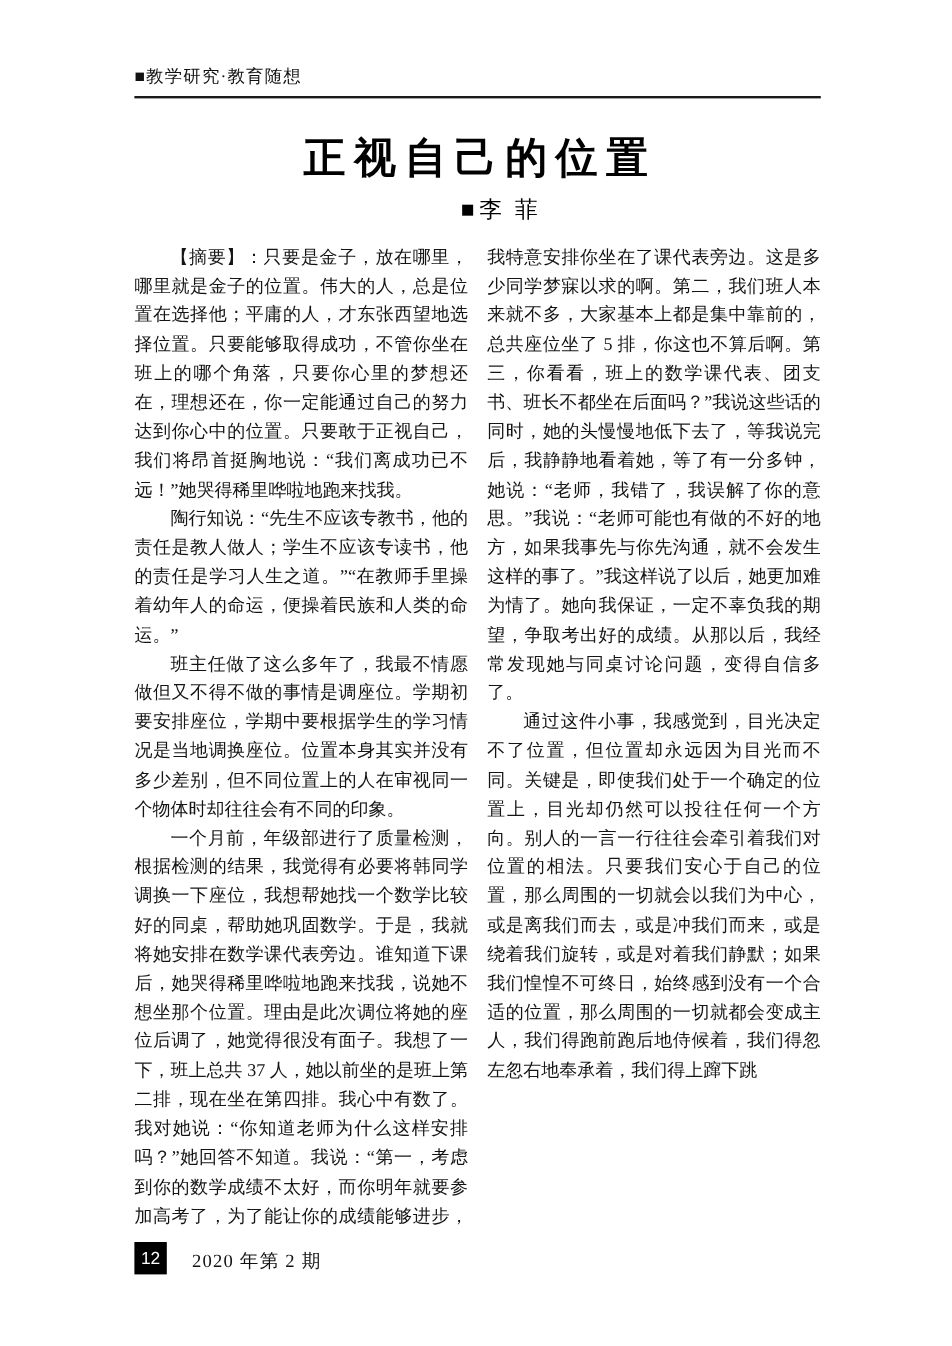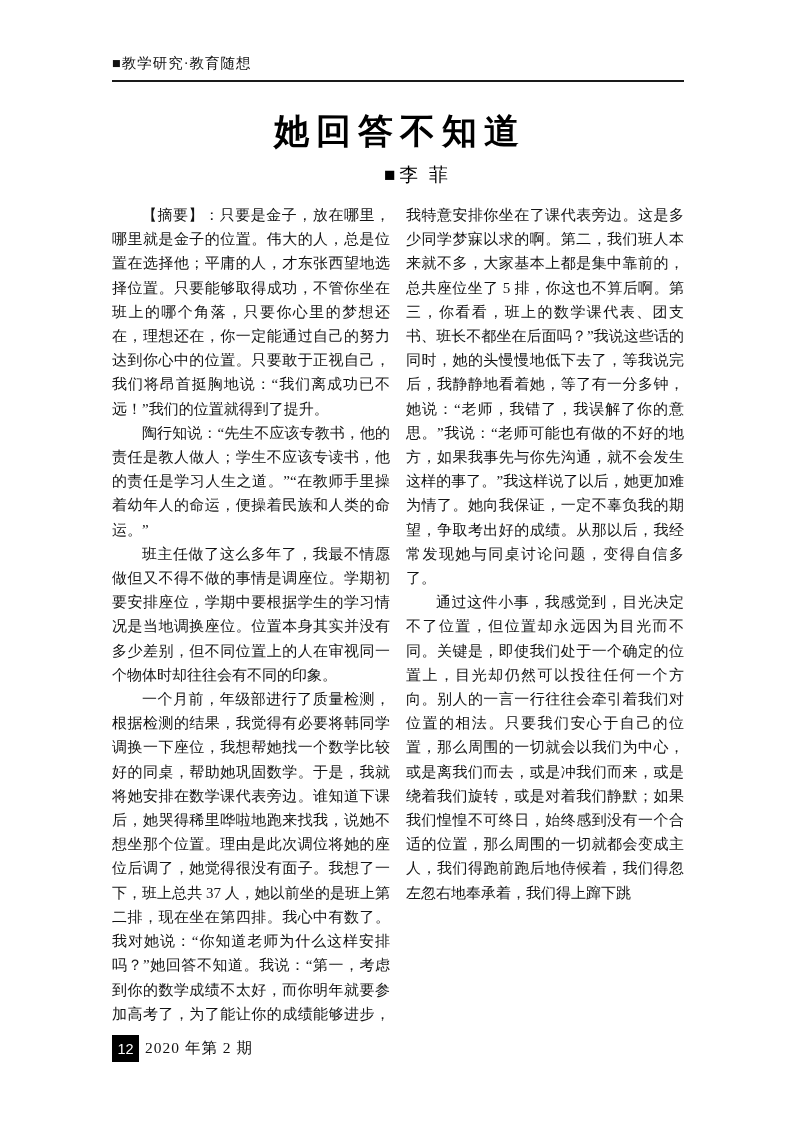--- a/index.html
+++ b/index.html
@@ -56,22 +56,22 @@
     color:#141414;
   }
   .article-body p{
     margin:0;
     text-indent:2em;
   }
   .page-footer{
     position:absolute;
     left:112px;top:1035px;
     display:flex;
-    align-items:center;
-    gap:6px;
+    align-items:flex-end;
+    gap:21px;
   }
   .page-number{
     width:27px;height:27px;
     background:#000;color:#fff;
     display:flex;align-items:center;justify-content:center;
     font-size:14.5px;
     font-family:"Liberation Sans","DejaVu Sans",sans-serif;
   }
   .issue-label{
     font-size:15.5px;
@@ -81,28 +81,28 @@
 </style>
 </head>
 <body>
 
 <div class="page">
 
   <header class="page-header">
     <span>■教学研究·教育随想</span>
   </header>
 
-  <h1 class="article-title">她回答不知道</h1>
+  <h1 class="article-title">正视自己的位置</h1>
 
   <div class="article-author">
     <span class="author-marker">■</span><span>李 菲</span>
   </div>
 
   <main class="article-body">
-      <p>【摘要】：只要是金子，放在哪里，哪里就是金子的位置。伟大的人，总是位置在选择他；平庸的人，才东张西望地选择位置。只要能够取得成功，不管你坐在班上的哪个角落，只要你心里的梦想还在，理想还在，你一定能通过自己的努力达到你心中的位置。只要敢于正视自己，我们将昂首挺胸地说：“我们离成功已不远！”我们的位置就得到了提升。</p>
+      <p>【摘要】：只要是金子，放在哪里，哪里就是金子的位置。伟大的人，总是位置在选择他；平庸的人，才东张西望地选择位置。只要能够取得成功，不管你坐在班上的哪个角落，只要你心里的梦想还在，理想还在，你一定能通过自己的努力达到你心中的位置。只要敢于正视自己，我们将昂首挺胸地说：“我们离成功已不远！”她哭得稀里哗啦地跑来找我。</p>
       <p>陶行知说：“先生不应该专教书，他的责任是教人做人；学生不应该专读书，他的责任是学习人生之道。”“在教师手里操着幼年人的命运，便操着民族和人类的命运。”</p>
       <p>班主任做了这么多年了，我最不情愿做但又不得不做的事情是调座位。学期初要安排座位，学期中要根据学生的学习情况是当地调换座位。位置本身其实并没有多少差别，但不同位置上的人在审视同一个物体时却往往会有不同的印象。</p>
       <p>一个月前，年级部进行了质量检测，根据检测的结果，我觉得有必要将韩同学调换一下座位，我想帮她找一个数学比较好的同桌，帮助她巩固数学。于是，我就将她安排在数学课代表旁边。谁知道下课后，她哭得稀里哗啦地跑来找我，说她不想坐那个位置。理由是此次调位将她的座位后调了，她觉得很没有面子。我想了一下，班上总共 37 人，她以前坐的是班上第二排，现在坐在第四排。我心中有数了。我对她说：“你知道老师为什么这样安排吗？”她回答不知道。我说：“第一，考虑到你的数学成绩不太好，而你明年就要参加高考了，为了能让你的成绩能够进步，我特意安排你坐在了课代表旁边。这是多少同学梦寐以求的啊。第二，我们班人本来就不多，大家基本上都是集中靠前的，总共座位坐了 5 排，你这也不算后啊。第三，你看看，班上的数学课代表、团支书、班长不都坐在后面吗？”我说这些话的同时，她的头慢慢地低下去了，等我说完后，我静静地看着她，等了有一分多钟，她说：“老师，我错了，我误解了你的意思。”我说：“老师可能也有做的不好的地方，如果我事先与你先沟通，就不会发生这样的事了。”我这样说了以后，她更加难为情了。她向我保证，一定不辜负我的期望，争取考出好的成绩。从那以后，我经常发现她与同桌讨论问题，变得自信多了。</p>
       <p>通过这件小事，我感觉到，目光决定不了位置，但位置却永远因为目光而不同。关键是，即使我们处于一个确定的位置上，目光却仍然可以投往任何一个方向。别人的一言一行往往会牵引着我们对位置的相法。只要我们安心于自己的位置，那么周围的一切就会以我们为中心，或是离我们而去，或是冲我们而来，或是绕着我们旋转，或是对着我们静默；如果我们惶惶不可终日，始终感到没有一个合适的位置，那么周围的一切就都会变成主人，我们得跑前跑后地侍候着，我们得忽左忽右地奉承着，我们得上蹿下跳</p>
     </main>
 
   <footer class="page-footer">
     <span class="page-number">12</span>
     <span class="issue-label">2020 年第 2 期</span>
   </footer>

